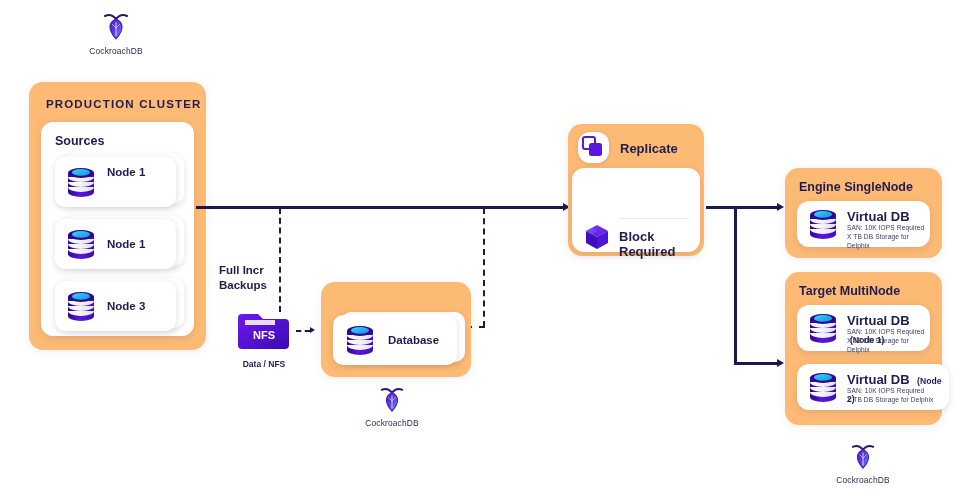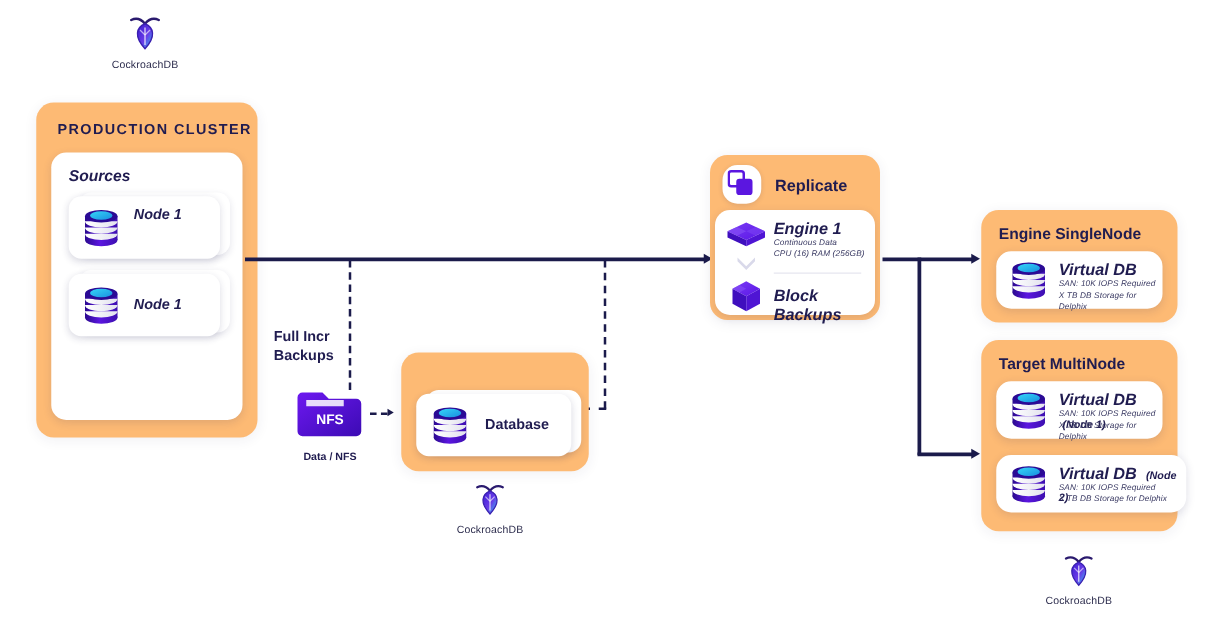--- a/index.html
+++ b/index.html
@@ -17,21 +17,20 @@
   
   .panel{
     background:#fdba74;
     border-radius:14px;
     box-shadow:0 2px 10px rgba(40,40,90,.07);
   }
   .whitecard{
     background:#ffffff;
     border-radius:12px;
     box-shadow:0 2px 7px rgba(40,40,90,.13);
-    font-style:italic;
   }
   .stackcard{
     background:#ffffff;
     border-radius:10px;
     box-shadow:0 2px 6px rgba(40,40,90,.16);
   }
   .stackghost{
     background:#ffffff;
     border-radius:10px;
     box-shadow:0 2px 6px rgba(40,40,90,.13);
@@ -162,20 +161,39 @@
             <rect x="3" y="12" width="26" height="5" fill="url(#gBand)"></rect>
             <ellipse cx="16" cy="12" rx="13" ry="5" fill="url(#gWhite)"></ellipse>
             <rect x="3" y="8" width="26" height="4" fill="url(#gBand)"></rect>
             <ellipse cx="16" cy="8" rx="13" ry="5" fill="#2a0a95"></ellipse>
             <ellipse cx="16" cy="7.4" rx="9" ry="3.4" fill="url(#gTop)"></ellipse>
           </svg>
         </div>
         <div class="node-label" style="position:absolute;left:52px;top:19px;">Node 1</div>
       </div>
 
+      <div style="position:absolute;left:14px;top:159px;width:125px;height:50px;">
+        <div class="stackghost" style="position:absolute;left:8px;top:-3px;width:121px;height:50px;"></div>
+        <div class="stackcard" style="position:absolute;left:0;top:0;width:121px;height:50px;"></div>
+        <div class="dbicon" style="position:absolute;left:10px;top:8px;">
+          <svg width="32" height="34" viewBox="0 0 32 34">
+            <ellipse cx="16" cy="27" rx="13" ry="5" fill="url(#gBand)"></ellipse>
+            <rect x="3" y="22" width="26" height="5" fill="url(#gBand)"></rect>
+            <ellipse cx="16" cy="22" rx="13" ry="5" fill="url(#gWhite)"></ellipse>
+            <rect x="3" y="17" width="26" height="5" fill="url(#gBand)"></rect>
+            <ellipse cx="16" cy="17" rx="13" ry="5" fill="url(#gWhite)"></ellipse>
+            <rect x="3" y="12" width="26" height="5" fill="url(#gBand)"></rect>
+            <ellipse cx="16" cy="12" rx="13" ry="5" fill="url(#gWhite)"></ellipse>
+            <rect x="3" y="8" width="26" height="4" fill="url(#gBand)"></rect>
+            <ellipse cx="16" cy="8" rx="13" ry="5" fill="#2a0a95"></ellipse>
+            <ellipse cx="16" cy="7.4" rx="9" ry="3.4" fill="url(#gTop)"></ellipse>
+          </svg>
+        </div>
+        <div class="node-label" style="position:absolute;left:52px;top:19px;">Node 3</div>
+      </div>
     </div>
   </div>
 
   <div class="abs solid-line" style="left:196px;top:206px;width:368px;height:2.6px;"></div>
   <div class="abs arrowhead arrow-right" style="left:563px;top:202.7px;"></div>
 
   <div class="abs vdash" style="left:279px;top:208px;height:104px;"></div>
 
   <div class="abs vdash" style="left:483px;top:208px;height:119px;"></div>
   <div class="abs hdash" style="left:466px;top:326px;width:19px;"></div>
@@ -240,46 +258,31 @@
         <svg width="22" height="22" viewBox="0 0 22 22" style="margin:4px 0 0 4px;">
           <rect x="1" y="1" width="12" height="12" rx="2" fill="none" stroke="#5b16e0" stroke-width="2"></rect>
           <rect x="7" y="7" width="13" height="13" rx="2.5" fill="#5b16e0"></rect>
         </svg>
       </div>
       <div class="big-label" style="position:absolute;left:42px;top:7px;">Replicate</div>
     </div>
 
     <div class="whitecard" style="position:absolute;left:4px;top:44px;width:128px;height:84px;">
 
-      <div style="position:absolute;left:6px;top:6px;width:116px;height:40px;">
-        <svg width="34" height="30" viewBox="0 0 34 30" style="position:absolute;left:2px;top:2px;">
-          <path d="M17 2 L32 9 L17 16 L2 9 Z" fill="url(#gCubeTop)"></path>
-          <path d="M2 9 L17 16 L17 21 L2 14 Z" fill="#3f0fbe"></path>
-          <path d="M32 9 L17 16 L17 21 L32 14 Z" fill="#4f15d4"></path>
-          <path d="M9.5 5.5 L17 9 L9.5 12.5 L2 9 Z" fill="#8a55f8" opacity=".55"></path>
-          <path d="M24.5 5.5 L32 9 L24.5 12.5 L17 9 Z" fill="#8a55f8" opacity=".35"></path>
-        </svg>
-        <svg width="16" height="11" viewBox="0 0 16 11" style="position:absolute;left:11px;top:31px;">
-          <path d="M1 1 L8 8 L15 1 L15 4 L8 11 L1 4 Z" fill="#d9d9ea"></path>
-        </svg>
-        <div class="big-label" style="position:absolute;left:41px;top:1px;">Engine 1</div>
-        <div class="sub-label" style="position:absolute;left:41px;top:16px;">Continuous Data</div>
-        <div class="sub-label" style="position:absolute;left:41px;top:25px;">CPU (16) RAM (256GB)</div>
-      </div>
 
       <div style="position:absolute;left:47px;top:50px;width:70px;height:1px;background:#e6e6f0;"></div>
 
       <div style="position:absolute;left:6px;top:54px;width:116px;height:28px;">
         <svg width="28" height="28" viewBox="0 0 28 28" style="position:absolute;left:5px;top:1px;">
           <path d="M14 2 L25 8 L14 14 L3 8 Z" fill="url(#gCubeTop)"></path>
           <path d="M3 8 L14 14 L14 26 L3 20 Z" fill="#3f0fbe"></path>
           <path d="M25 8 L14 14 L14 26 L25 20 Z" fill="#4f15d4"></path>
           <path d="M8.5 5 L14 8 L8.5 11 L3 8 Z" fill="#8a55f8" opacity=".5"></path>
         </svg>
-        <div class="big-label" style="position:absolute;left:41px;top:7px;">Block Backups</div>
+        <div class="big-label" style="position:absolute;left:41px;top:7px;">Block Required</div>
       </div>
     </div>
   </div>
 
   <div class="abs solid-line" style="left:706px;top:206px;width:72px;height:2.6px;"></div>
   <div class="abs arrowhead arrow-right" style="left:777px;top:202.7px;"></div>
 
   <div class="abs solid-line" style="left:734px;top:206px;width:2.6px;height:158px;"></div>
 
   <div class="abs solid-line" style="left:734px;top:362px;width:44px;height:2.6px;"></div>

